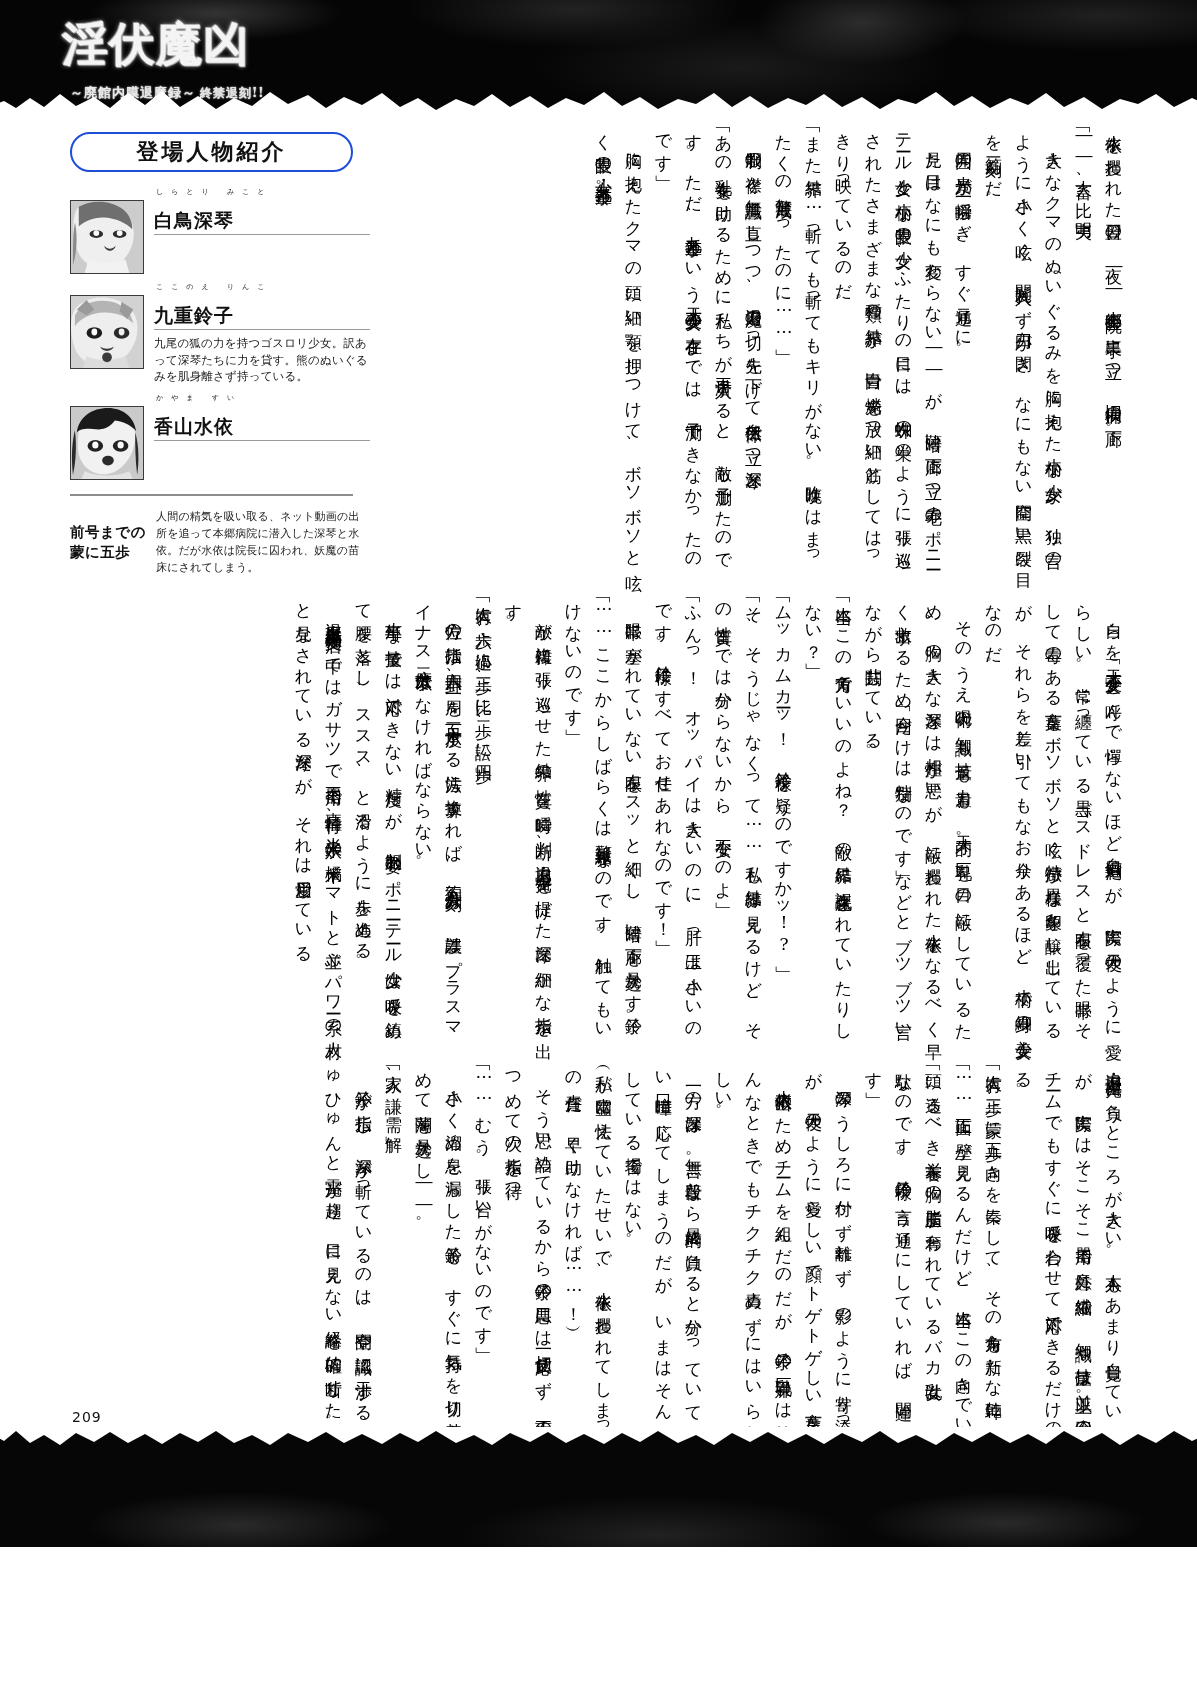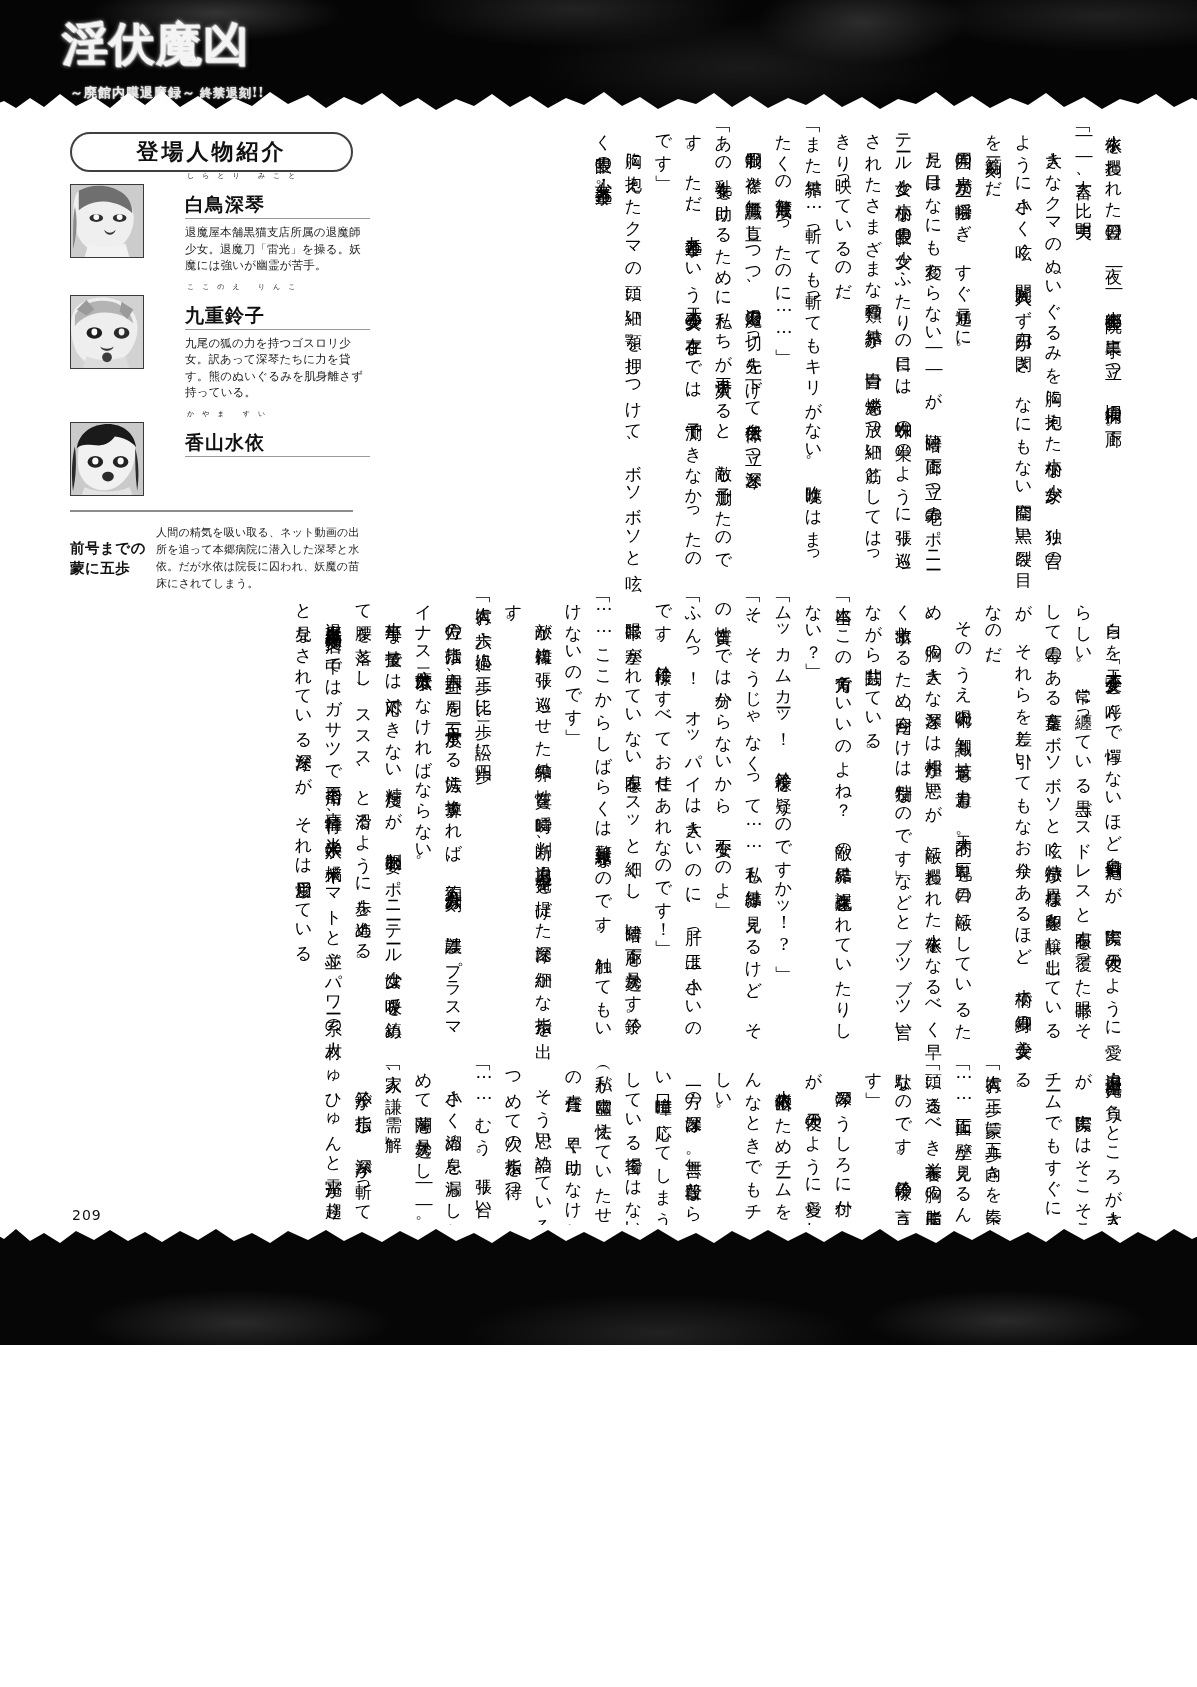--- a/index.html
+++ b/index.html
@@ -6,21 +6,21 @@
   html, body {
     margin: 0;
     padding: 0;
     background: #ffffff;
   }
   * { box-sizing: border-box; }
 
   #page {
     position: relative;
     width: 1197px;
-    height: 1345px;
+    height: 1547px;
     background: #ffffff;
     overflow: hidden;
     font-family: "DejaVu Serif", "Liberation Serif", serif;
   }
 
   
   #header-band {
     position: absolute;
     top: 0; left: 0;
     width: 1197px;
@@ -102,39 +102,39 @@
   
   #sidebar {
     position: absolute;
     left: 70px;
     top: 132px;
     width: 300px;
   }
   .section-pill {
     width: 283px;
     height: 40px;
-    border: 2px solid #404040;
+    border: 2px solid #1d4ed8;
     border-radius: 22px;
     display: flex;
     align-items: center;
     justify-content: center;
+    margin-bottom: 16px;
   }
   .section-pill span {
     font-family: "DejaVu Sans", "Liberation Sans", sans-serif;
     font-weight: bold;
     font-size: 22px;
     letter-spacing: 3px;
     color: #111;
   }
 
   .char-row {
     display: flex;
     align-items: flex-start;
     margin-bottom: 9px;
-    gap: 31px;
   }
   .char-portrait {
     width: 74px;
     height: 74px;
     border: 1px solid #3a3a3a;
     flex: 0 0 74px;
     margin-right: 10px;
     margin-top: 12px;
     overflow: hidden;
     position: relative;
@@ -273,21 +273,20 @@
           <ellipse cx="26" cy="33" rx="3" ry="3" fill="#fafafa"></ellipse>
           <ellipse cx="50" cy="33" rx="3" ry="3" fill="#fafafa"></ellipse>
           <path d="M34 46c4 4 8 4 12 0-2 7-10 7-12 0z" fill="#3a3a3a"></path>
           <path d="M18 60c10 5 26 5 38 0l4 14H14z" fill="#f2f2f2"></path>
         </svg>
       </div>
       <div class="char-info">
         <div class="char-ruby">しらとり みこと</div>
         <div class="char-name">白鳥深琴</div>
         <div class="char-rule"></div>
-        <div class="char-desc">退魔屋本舗黒猫支店所属の退魔師少女。退魔刀「雷光」を操る。妖魔には強いが幽霊が苦手。</div>
       </div>
     </div>
 
     <div class="char-row">
       <div class="char-portrait">
         <svg viewBox="0 0 74 74">
           <rect width="74" height="74" fill="#d2d2d2"></rect>
           <path d="M2 18C6 6 22 0 38 2c16 2 28 12 30 26 2 16-6 32-20 40-16 9-34 3-42-10C0 46-2 30 2 18z" fill="#eeeeee"></path>
           <path d="M4 20c6-12 22-18 38-14 12 3 20 12 22 22-8-8-20-12-32-11-12 1-22 6-28 14 0-4 0-8 0-11z" fill="#b4b4b4"></path>
           <path d="M6 14l10-10 8 10-8 6z" fill="#9a9a9a"></path>

